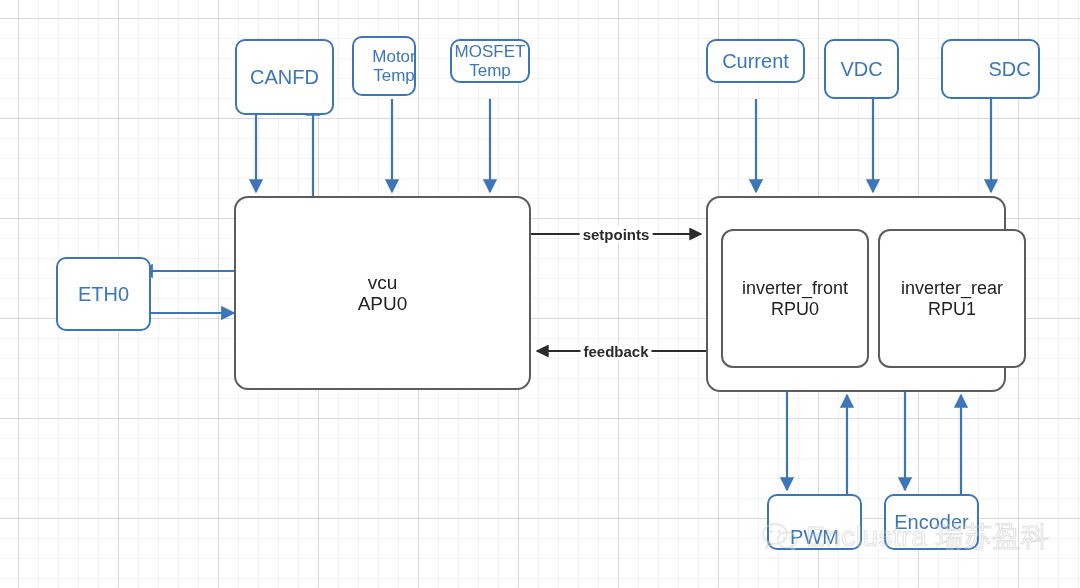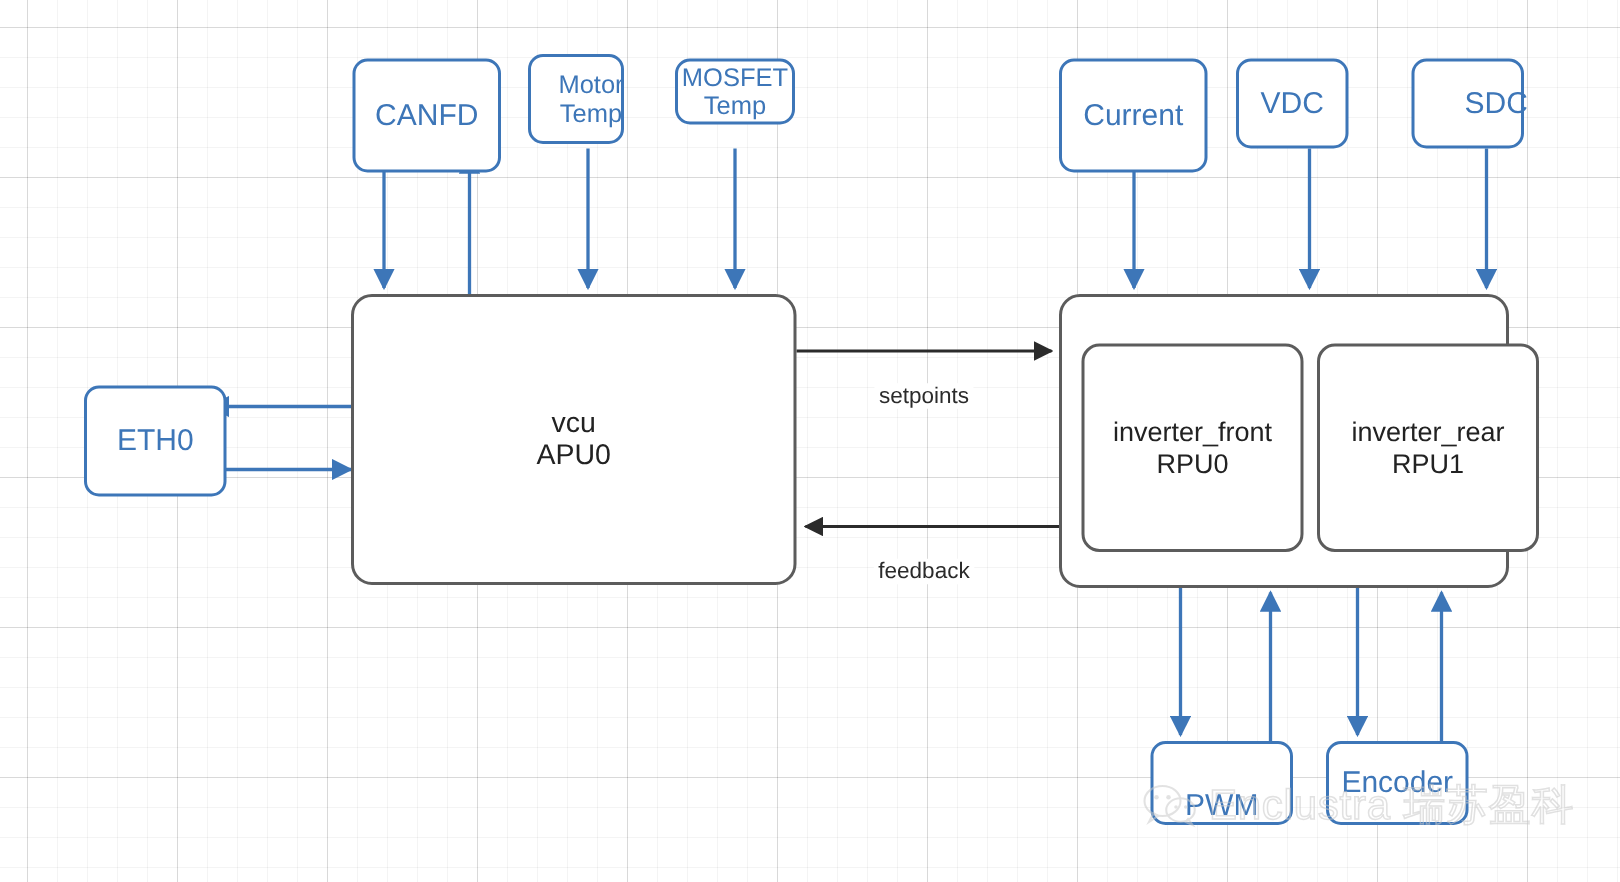--- a/index.html
+++ b/index.html
@@ -72,27 +72,26 @@
     border-radius: 12px;
     font-size: 18px;
   }
   .node.container {
     display: block;
   }
 
   .edge-label {
     position: absolute;
     font-size: 15px;
-    font-weight: normal;
+    font-weight: bold;
     color: #2b2b2b;
     background: #ffffff;
     padding: 0 3px;
     white-space: nowrap;
     transform: translate(-50%, -50%);
-    margin-top: 30px;
   }
 
   
   #watermark {
     position: absolute;
     left: 762px;
     top: 518px;
     display: flex;
     align-items: center;
     gap: 8px;
@@ -168,29 +167,29 @@
   <div class="node blue small" style="left:352px; top:36px; width:64px; height:60px;padding-left:20px;">
     <span class="label">Motor
 Temp</span>
   </div>
 
   <div class="node blue small" style="left:450px; top:39px; width:80px; height:44px;">
     <span class="label">MOSFET
 Temp</span>
   </div>
 
-  <div class="node blue" style="left:706px; top:39px; width:99px; height:76px;align-items:center;">
+  <div class="node blue" style="left:706px; top:39px; width:99px; height:44px;align-items:center;">
     <span class="label">Current</span>
   </div>
 
   <div class="node blue" style="left:824px; top:39px; width:75px; height:60px;">
     <span class="label">VDC</span>
   </div>
 
-  <div class="node blue" style="left:941px; top:39px; width:75px; height:60px;padding-left:38px;">
+  <div class="node blue" style="left:941px; top:39px; width:99px; height:60px;padding-left:38px;">
     <span class="label">SDC</span>
   </div>
 
   <div class="node blue" style="left:56px; top:257px; width:95px; height:74px;">
     <span class="label">ETH0</span>
   </div>
 
   <div class="node gray" style="left:234px; top:196px; width:297px; height:194px;">
     <span class="label">vcu
 APU0</span>

